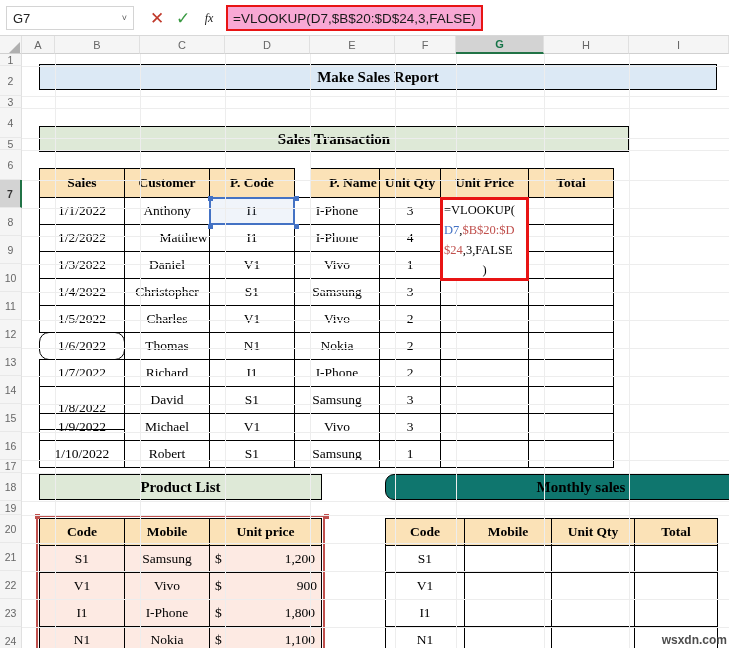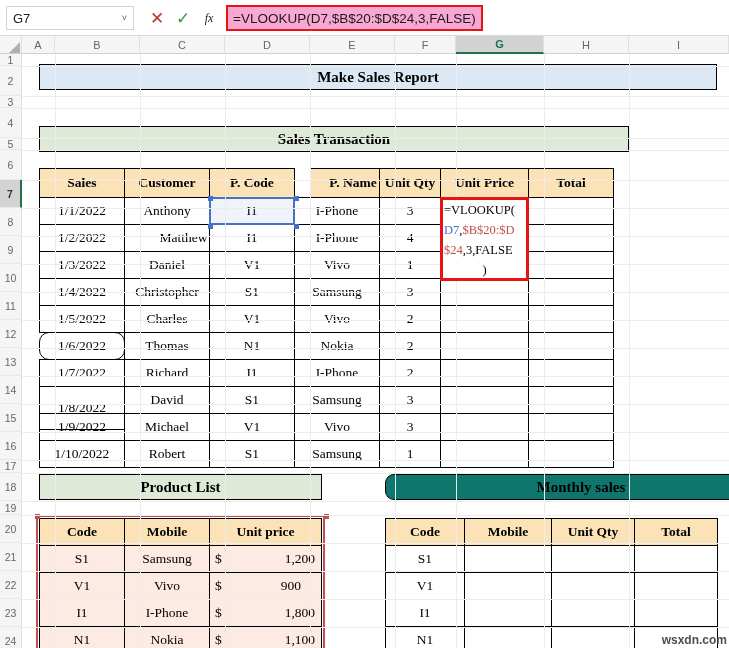--- a/index.html
+++ b/index.html
@@ -295,21 +295,21 @@
       </div>
     <div class="tbl" id="product-table">
         <div class="hcell" style="left: 17px; top: 464px; width: 86px; height: 28px; background: rgb(251, 226, 183);">Code</div>
         <div class="hcell" style="left: 102px; top: 464px; width: 86px; height: 28px; background: rgb(251, 226, 183);">Mobile</div>
         <div class="hcell" style="left: 187px; top: 464px; width: 113px; height: 28px; background: rgb(251, 226, 183);">Unit price</div>
         <div class="dcell" style="left: 17px; top: 491px; width: 86px; height: 28px; background: rgb(253, 234, 227);">S1</div>
         <div class="dcell" style="left: 102px; top: 491px; width: 86px; height: 28px; background: rgb(253, 234, 227);">Samsung</div>
         <div class="dcell" style="left: 187px; top: 491px; width: 113px; height: 28px; background: rgb(253, 234, 227); justify-content: flex-end; padding-right: 6px;">1,200</div>
         <div class="dcell" style="left: 17px; top: 518px; width: 86px; height: 28px; background: rgb(253, 234, 227);">V1</div>
         <div class="dcell" style="left: 102px; top: 518px; width: 86px; height: 28px; background: rgb(253, 234, 227);">Vivo</div>
-        <div class="dcell" style="left: 187px; top: 518px; width: 113px; height: 28px; background: rgb(253, 234, 227); justify-content: flex-end; padding-right: 20px;">900</div>
+        <div class="dcell" style="left: 187px; top: 518px; width: 113px; height: 28px; background: rgb(253, 234, 227); justify-content: flex-end; padding-right: 4px;">900</div>
         <div class="dcell" style="left: 17px; top: 545px; width: 86px; height: 28px; background: rgb(253, 234, 227);">I1</div>
         <div class="dcell" style="left: 102px; top: 545px; width: 86px; height: 28px; background: rgb(253, 234, 227);">I-Phone</div>
         <div class="dcell" style="left: 187px; top: 545px; width: 113px; height: 28px; background: rgb(253, 234, 227); justify-content: flex-end; padding-right: 6px;">1,800</div>
         <div class="dcell" style="left: 17px; top: 572px; width: 86px; height: 28px; background: rgb(253, 234, 227);">N1</div>
         <div class="dcell" style="left: 102px; top: 572px; width: 86px; height: 28px; background: rgb(253, 234, 227);">Nokia</div>
         <div class="dcell" style="left: 187px; top: 572px; width: 113px; height: 28px; background: rgb(253, 234, 227); justify-content: flex-end; padding-right: 6px;">1,100</div>
         <div class="dcell" style="border: none; background: transparent; left: 187px; top: 491px; width: 20px; height: 28px; justify-content: flex-start; padding-left: 6px;">$</div>
         <div class="dcell" style="border: none; background: transparent; left: 187px; top: 518px; width: 20px; height: 28px; justify-content: flex-start; padding-left: 6px;">$</div>
         <div class="dcell" style="border: none; background: transparent; left: 187px; top: 545px; width: 20px; height: 28px; justify-content: flex-start; padding-left: 6px;">$</div>
         <div class="dcell" style="border: none; background: transparent; left: 187px; top: 572px; width: 20px; height: 28px; justify-content: flex-start; padding-left: 6px;">$</div>

